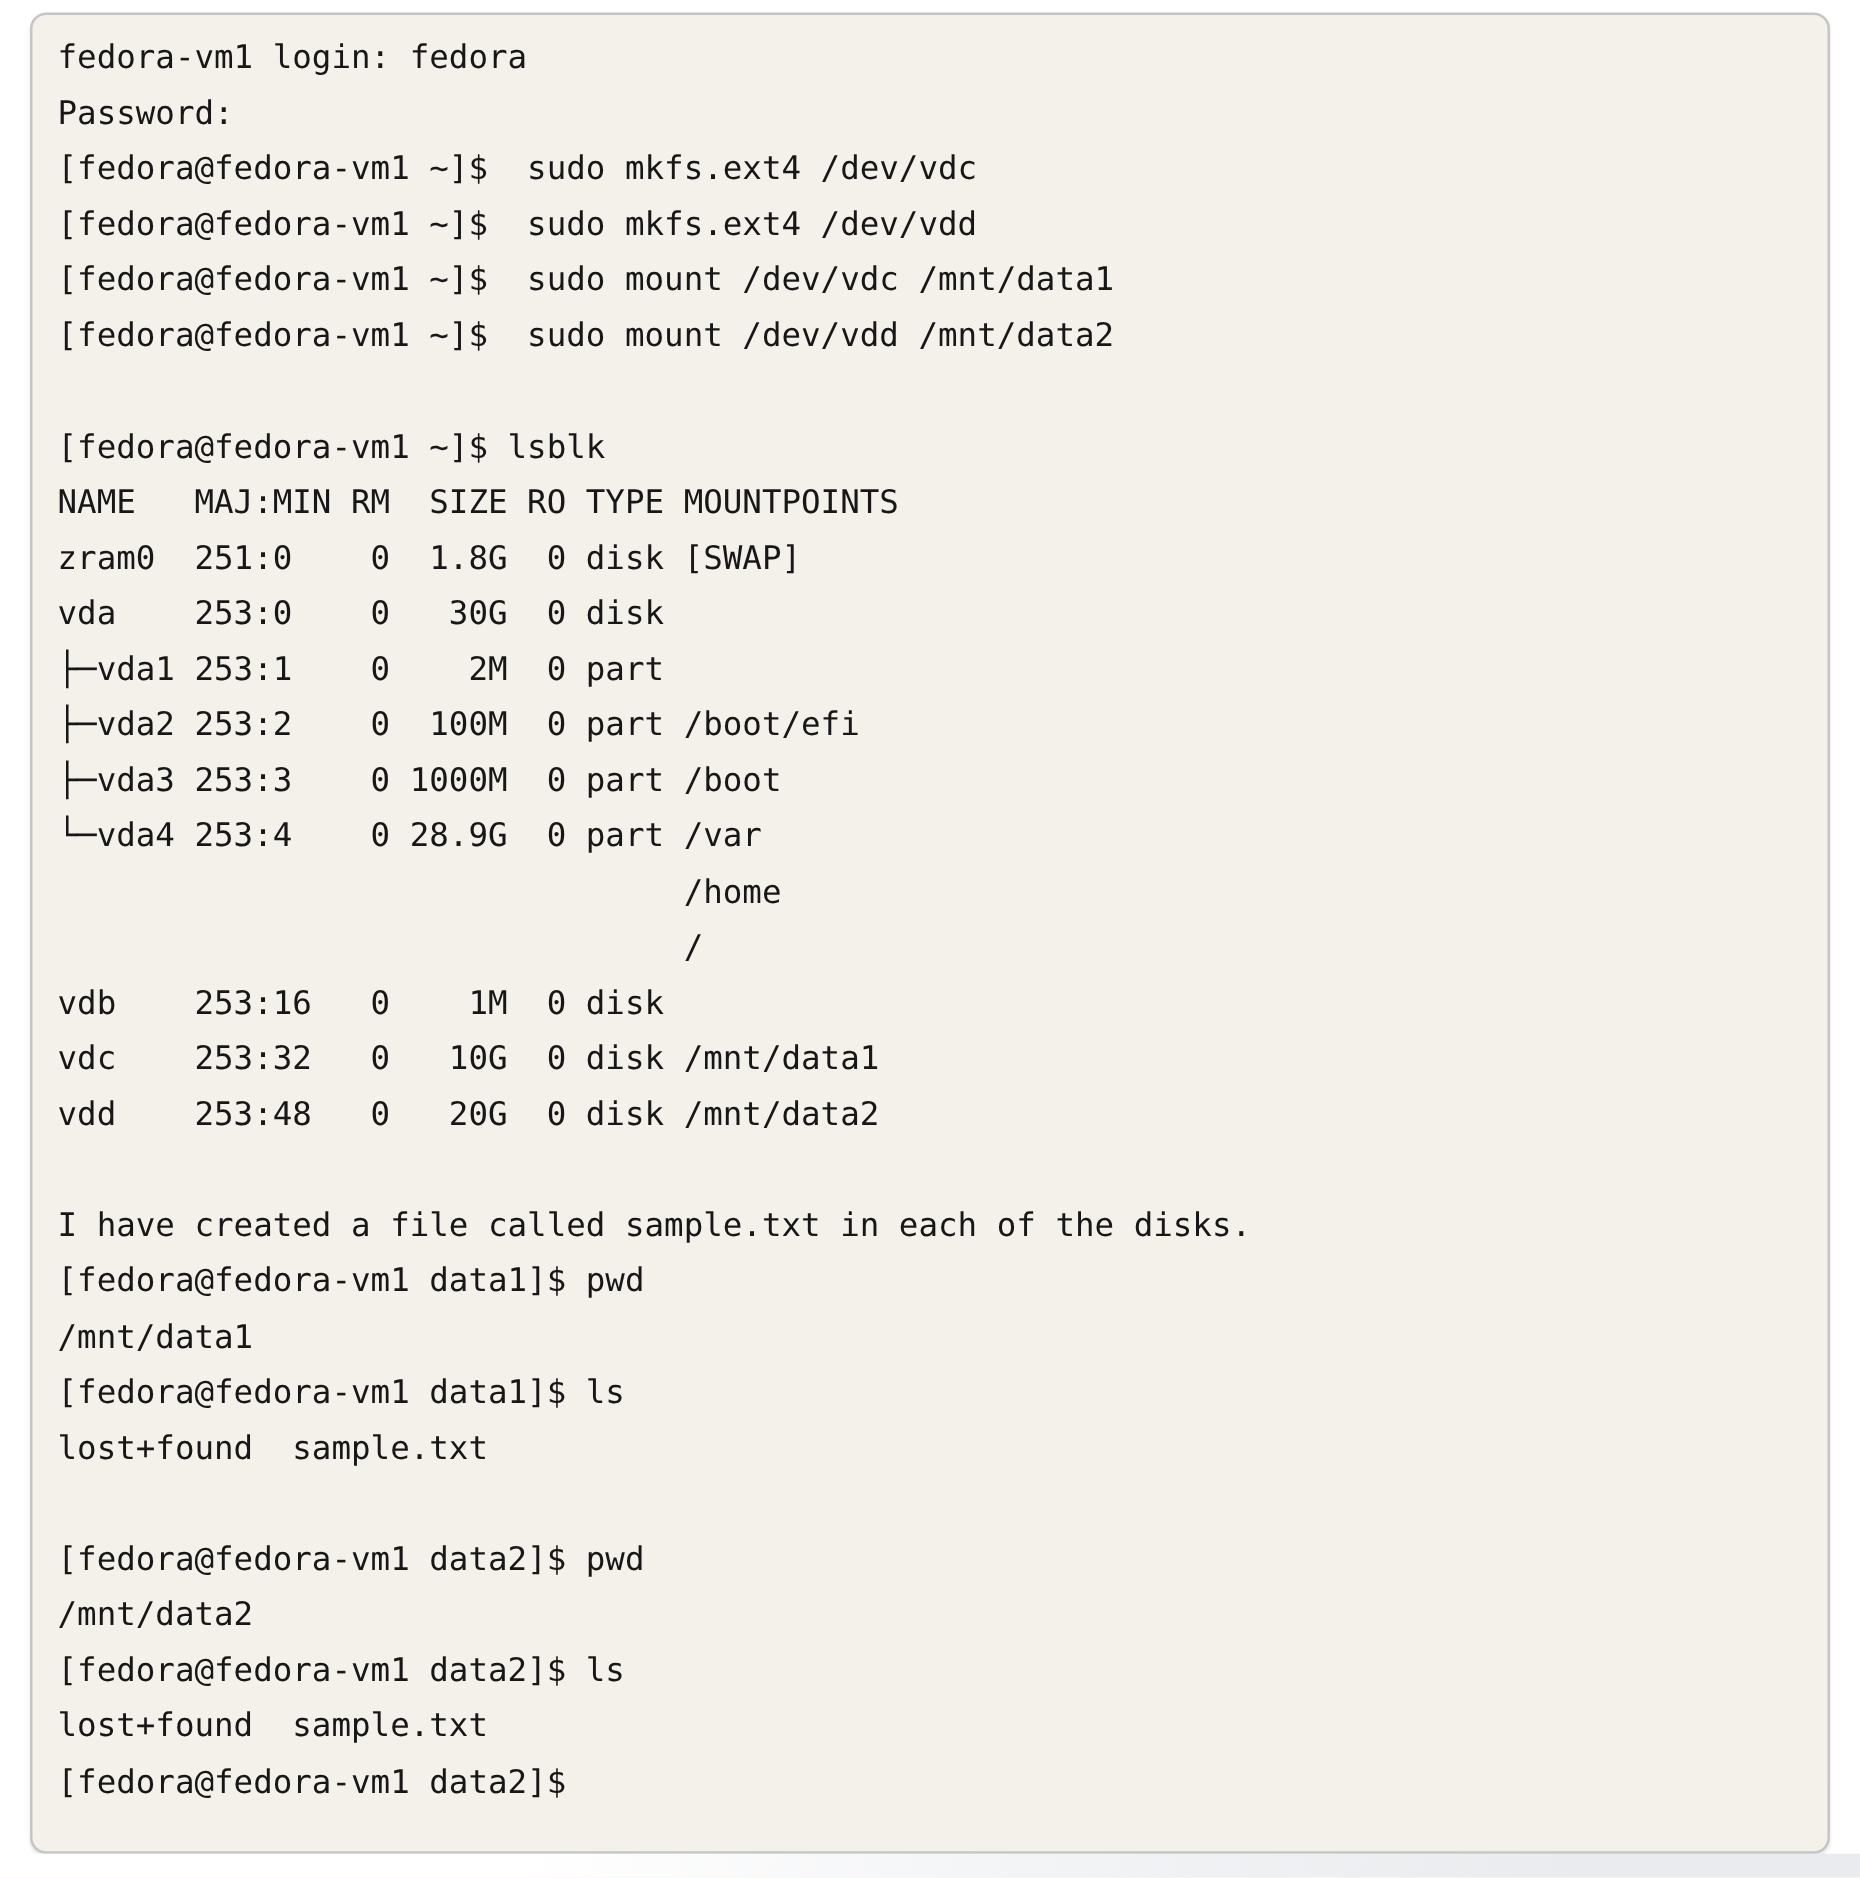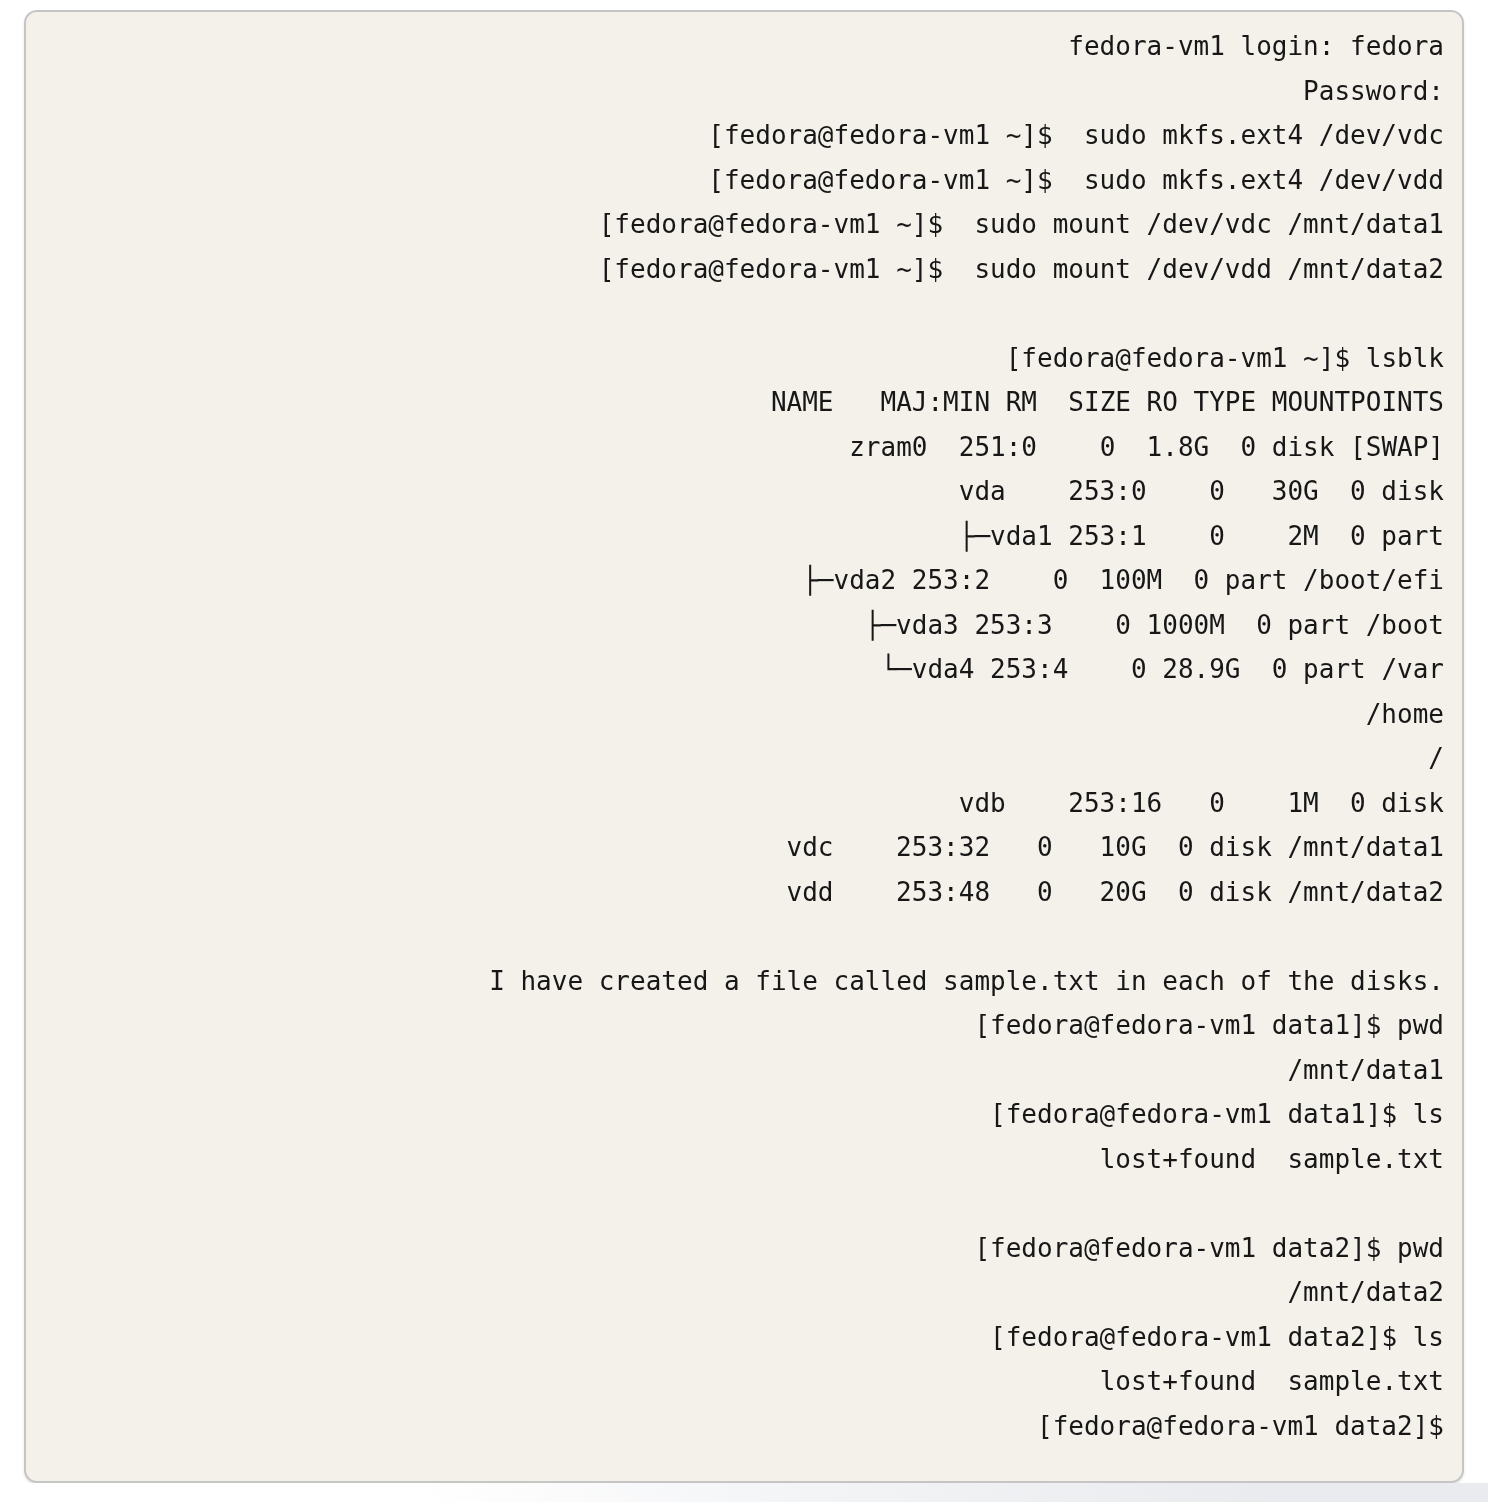--- a/index.html
+++ b/index.html
@@ -28,21 +28,20 @@
     padding: 12px 18px 30px 20px;
     overflow: hidden;
   }
   .term-text {
     margin: 0;
     font-family: "DejaVu Sans Mono", monospace;
     font-size: 26px;
     line-height: 44.5px;
     color: #171717;
     white-space: pre;
-    text-align: right;
   }
   .bottom-strip {
     position: absolute;
     left: 0;
     bottom: 0;
     width: 100%;
     height: 19px;
     background: linear-gradient(100deg, #ffffff 28%, #f3f4f6 55%, #e9ebee 85%);
   }
 </style>

